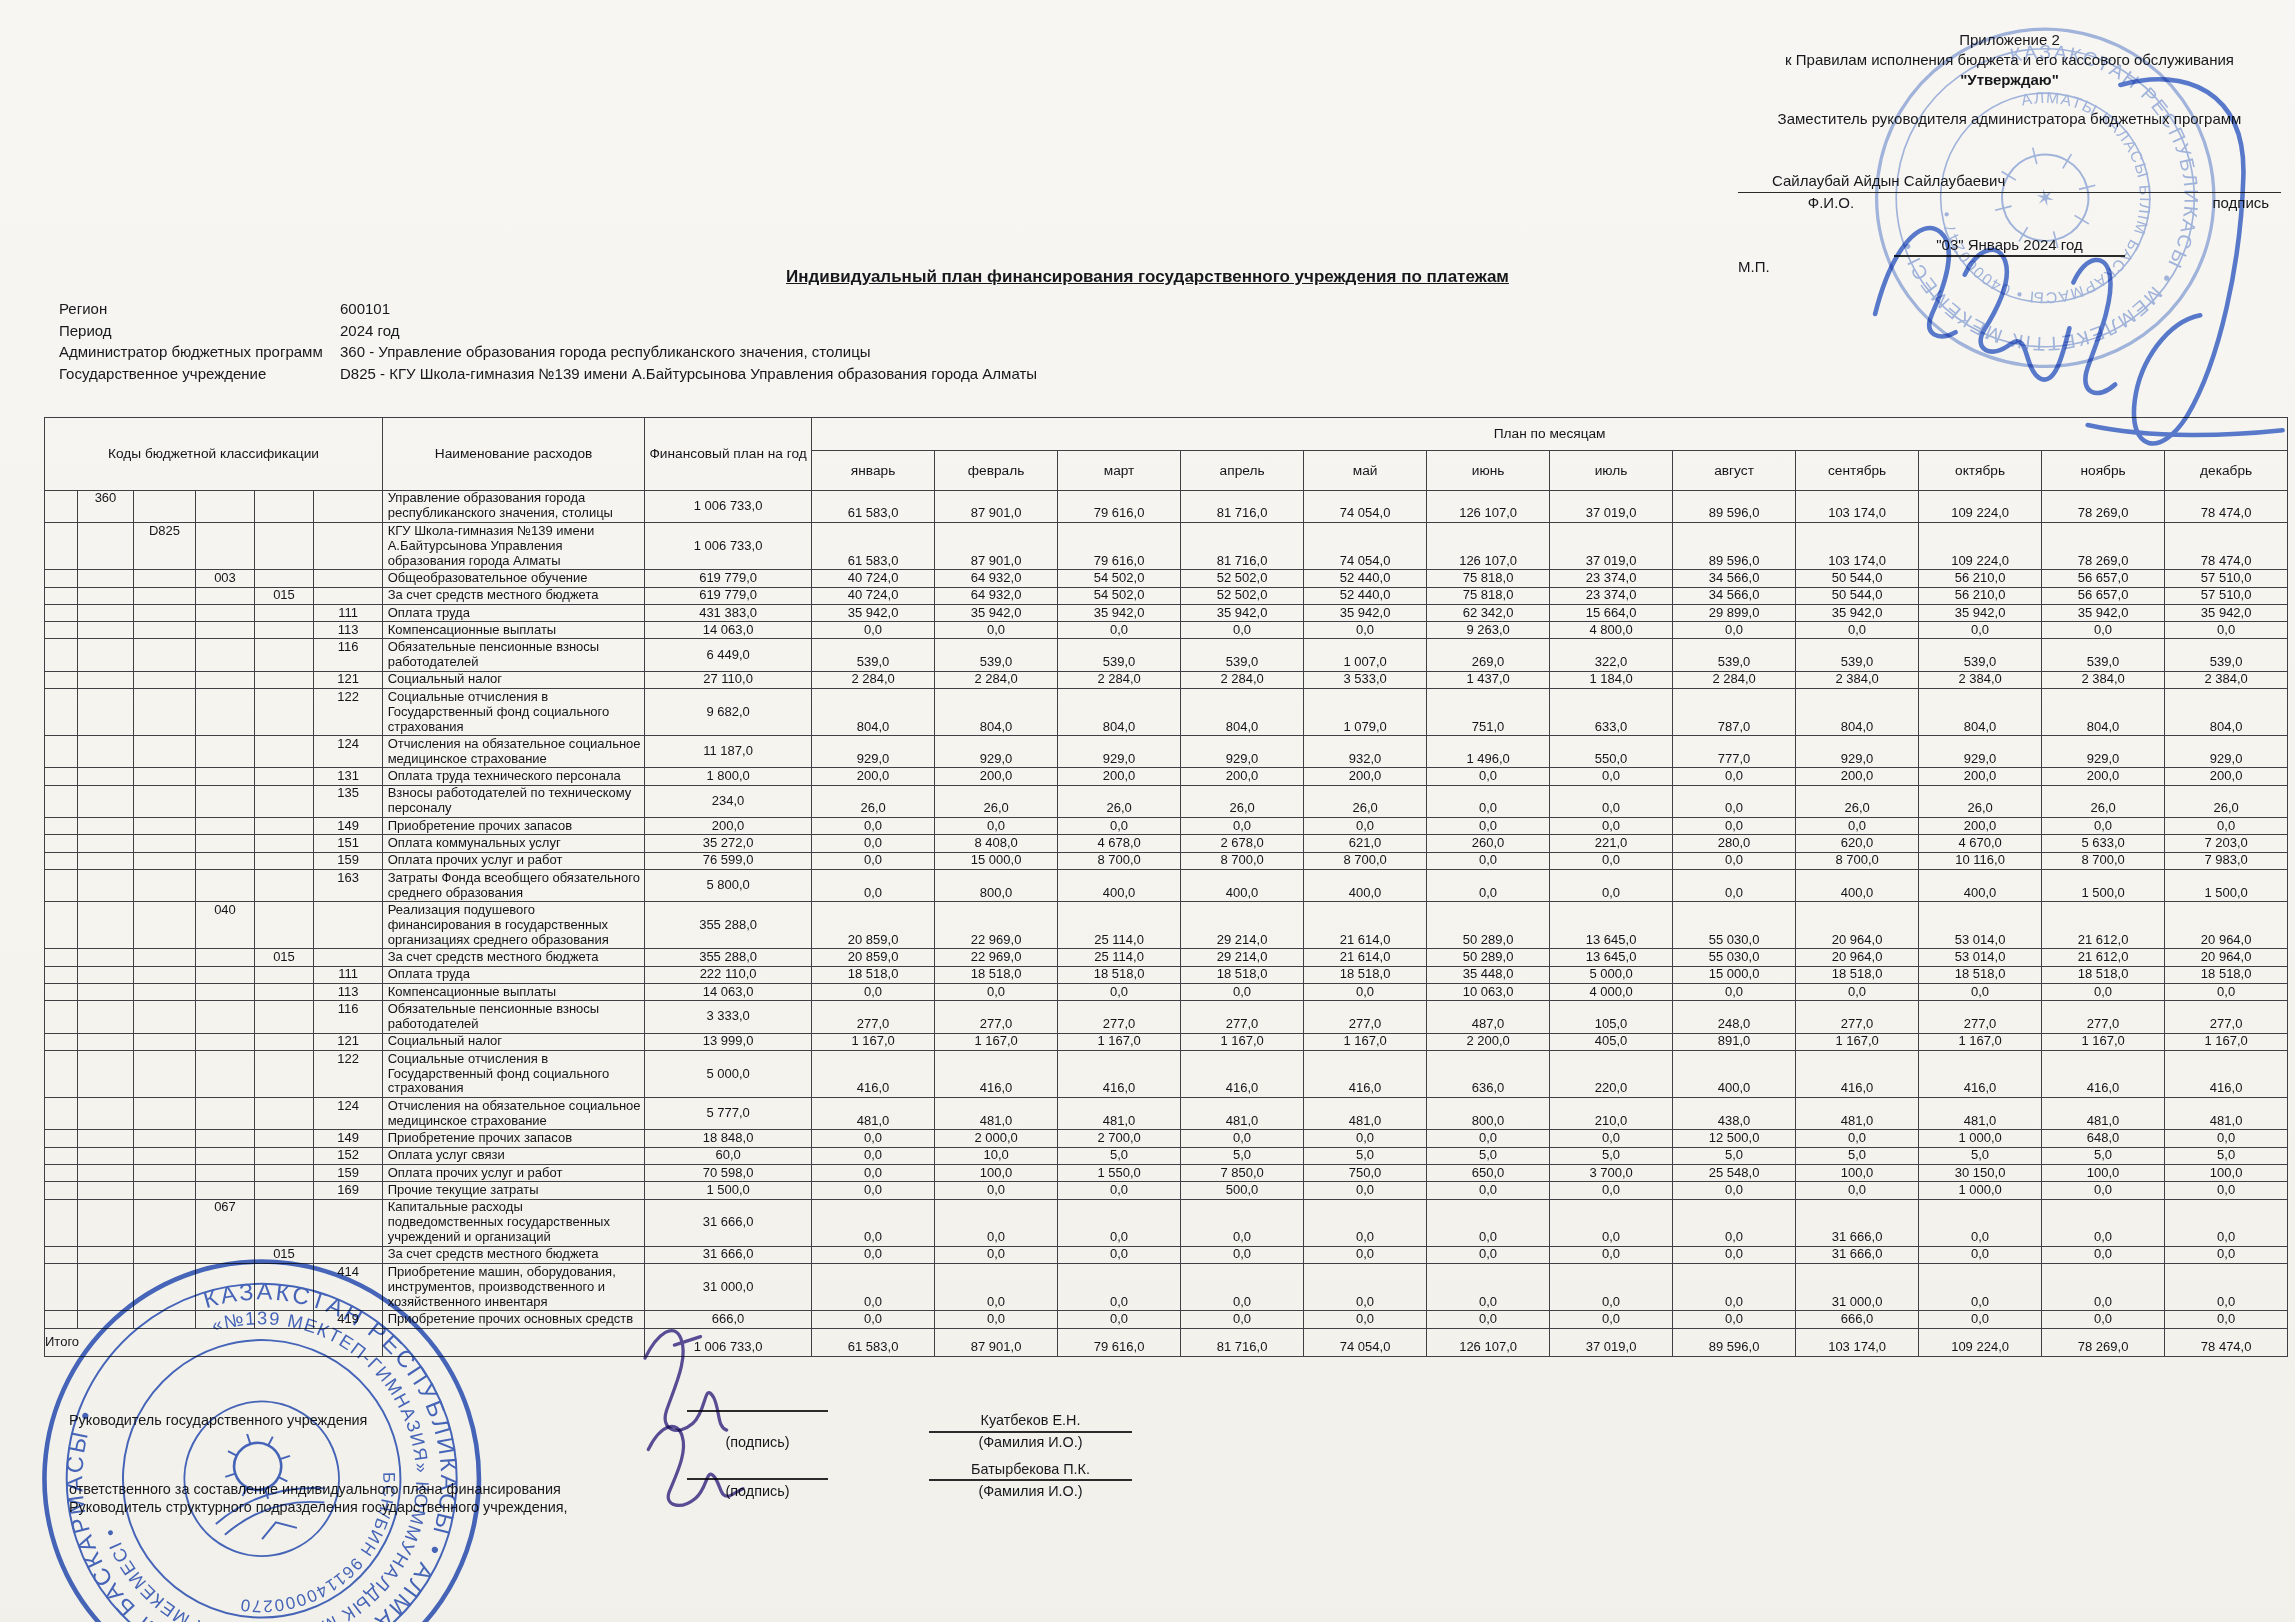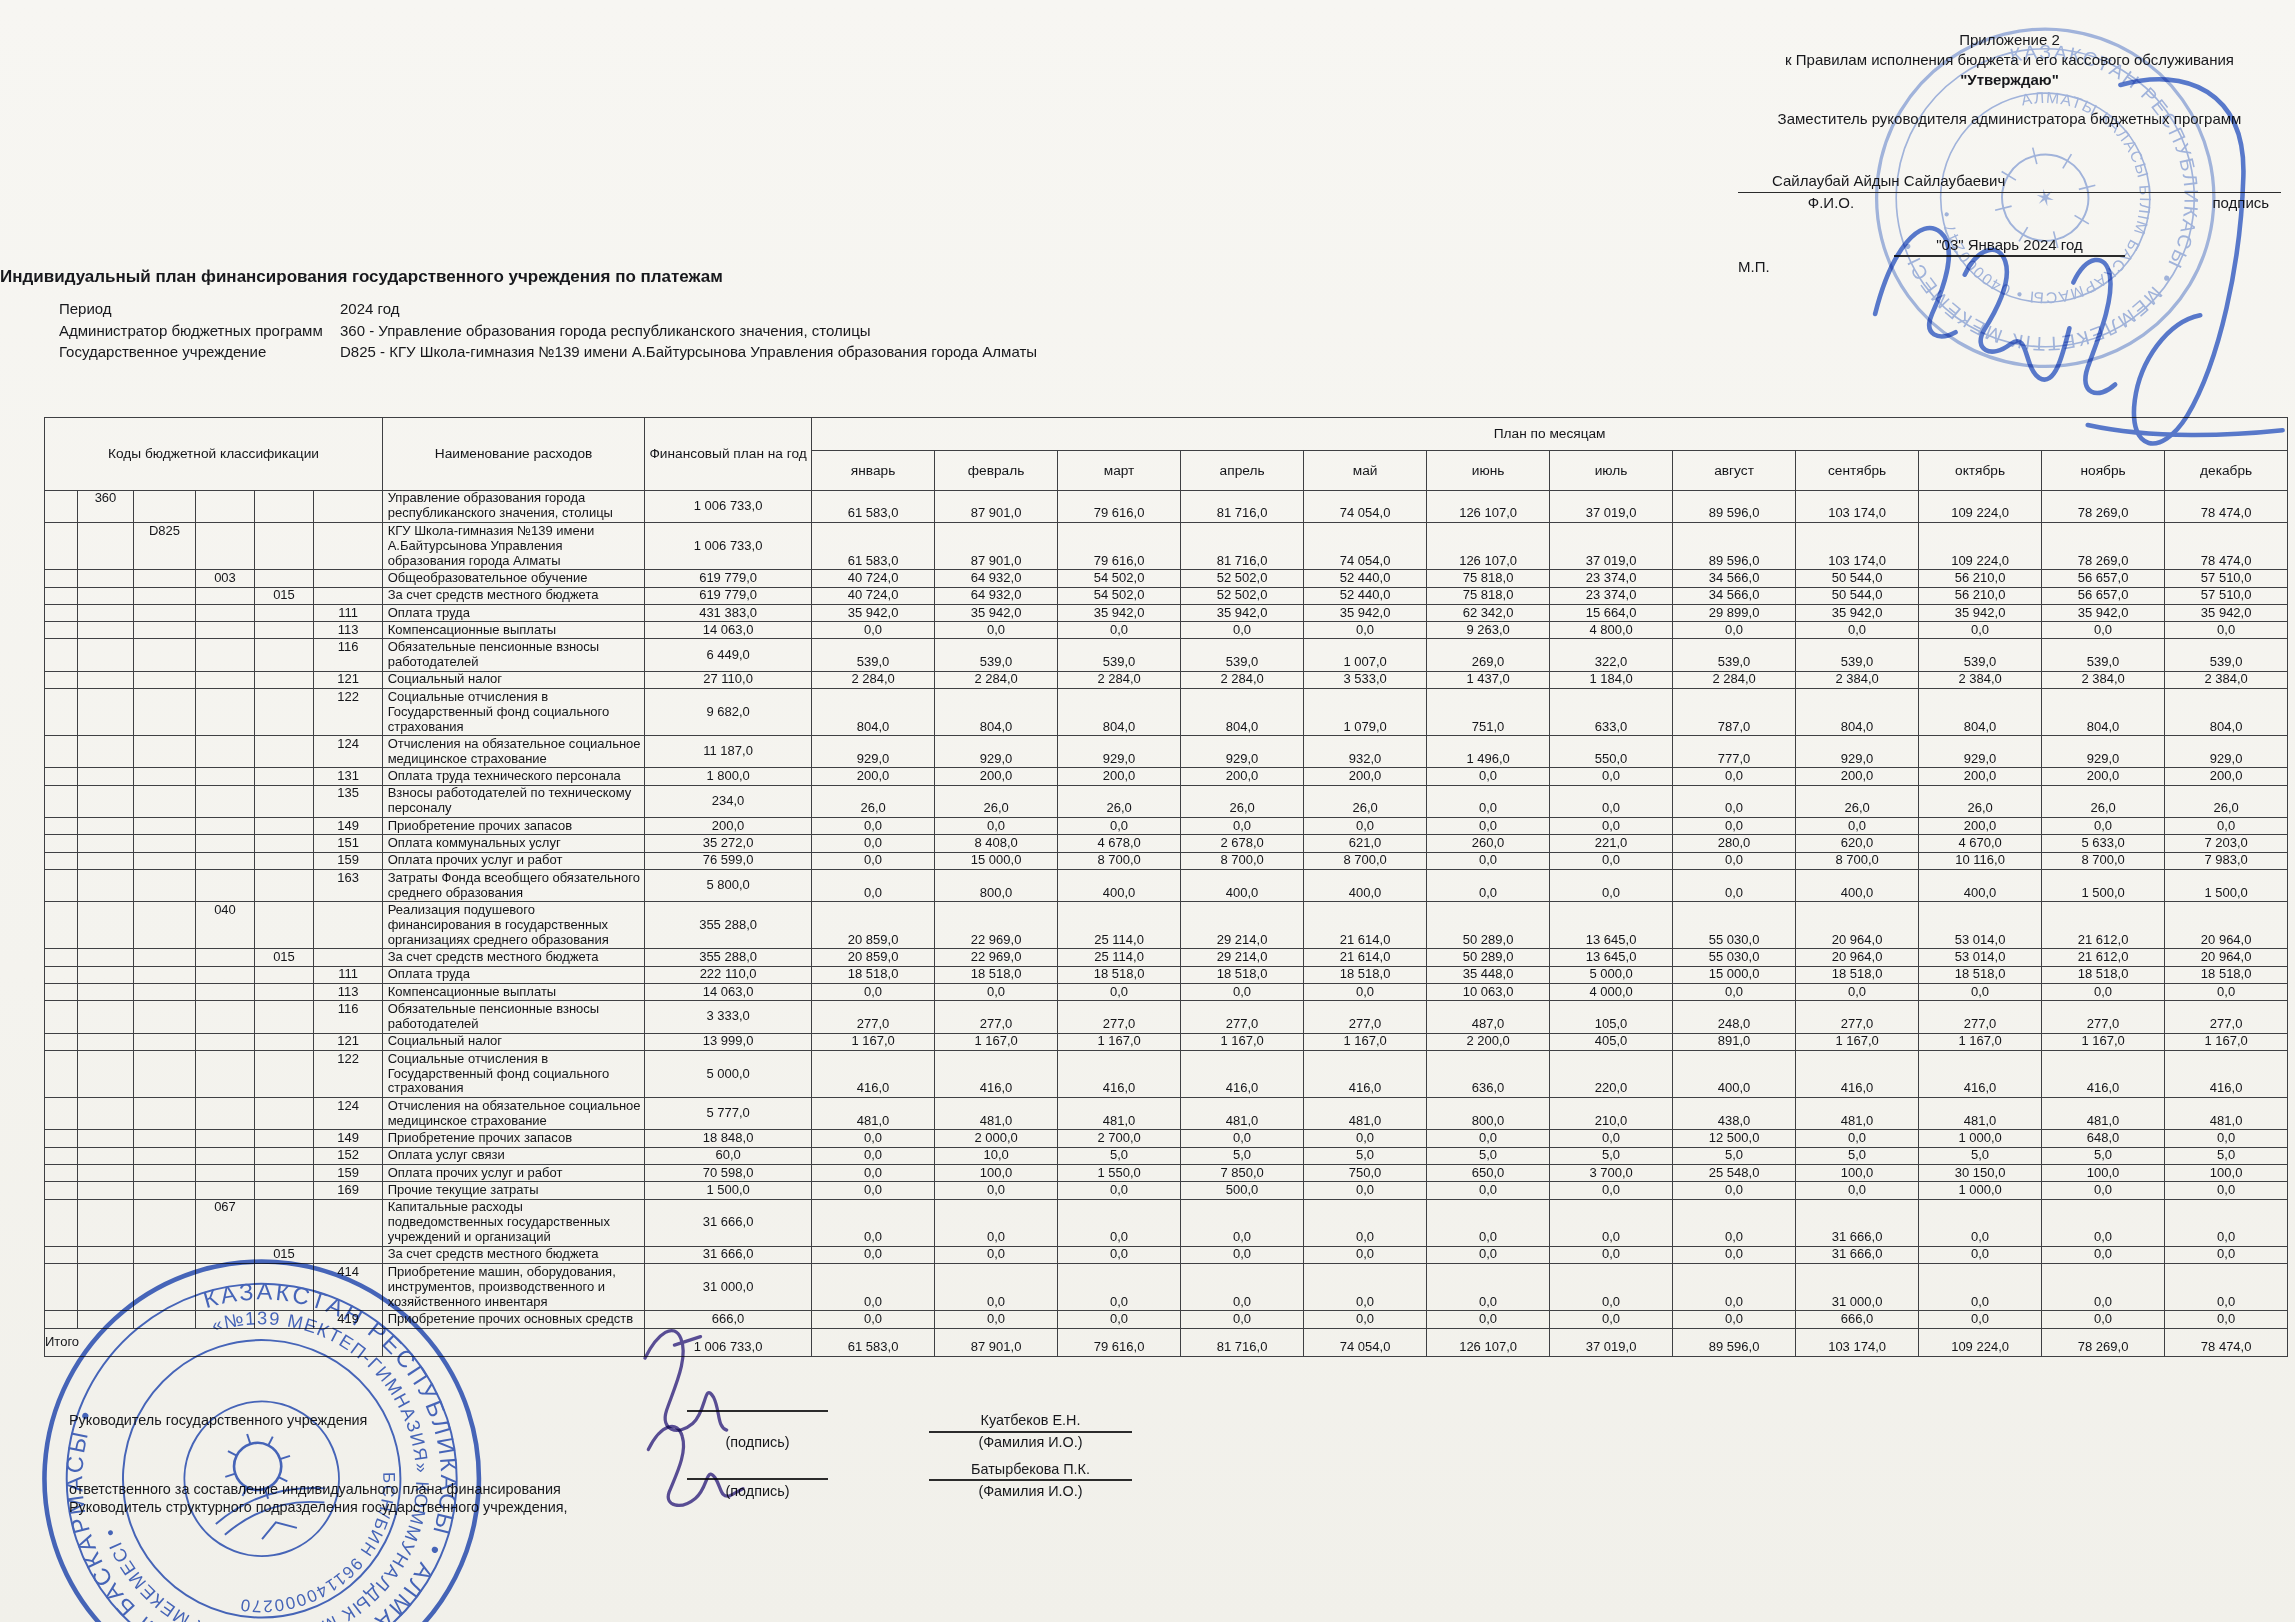--- a/index.html
+++ b/index.html
@@ -14,21 +14,21 @@
   #approval .c{text-align:center;}
   .approve-line{font-weight:bold;}
   .approver-name{text-align:left;padding-left:34px;margin-top:42px;}
   .sig-row{border-top:1.3px solid #2b2b2b;display:flex;justify-content:space-between;margin-top:1.3px;}
   .sig-row span{padding:0 11.8px;}
   .fio-label{margin-left:58px;}
   .date-wrap{text-align:center;margin-top:22px;}
   .date-line{display:inline-block;border-bottom:2px solid #2b2b2b;padding:0 42px 0.7px 42px;}
   .mp{text-align:left;}
   
-  #doc-title{left:0;top:267px;width:2295px;font-size:17px;font-weight:bold;z-index:3;}
+  #doc-title{left:0;top:267px;width:2295px;text-align:center;font-size:17px;font-weight:bold;z-index:3;text-decoration:underline;}
   
   #info{left:59px;top:300px;z-index:3;font-size:15px;}
   .info-row{display:grid;grid-template-columns:281px auto;margin-bottom:4.6px;white-space:nowrap;}
   
   #plan-table-wrap{left:44px;top:417px;z-index:2;}
   table{border-collapse:collapse;table-layout:fixed;width:2239px;font-size:13px;line-height:1.15;color:#141519;}
   th,td{border:1.3px solid #3f4043;padding:0.7px 3.3px;overflow:hidden;}
   thead th{font-weight:normal;font-size:13.7px;vertical-align:middle;}
   tr.months-row th{height:37px;}
   tr.top-hdr th.months-span{height:31px;}
@@ -65,20 +65,24 @@
   </div>
   <div class="date-wrap">
     <span class="date-line">"03"  Январь   2024 год</span>
   </div>
   <div class="mp">М.П.</div>
 </div>
 
 <div class="abs" id="doc-title">Индивидуальный план финансирования государственного учреждения по платежам</div>
 
 <div class="abs" id="info">
+  <div class="info-row">
+    <span>Регион</span>
+    <span>600101</span>
+  </div>
   <div class="info-row">
     <span>Период</span>
     <span>2024 год</span>
   </div>
   <div class="info-row">
     <span>Администратор бюджетных программ</span>
     <span>360 - Управление образования города республиканского значения, столицы</span>
   </div>
   <div class="info-row">
     <span>Государственное учреждение</span>

